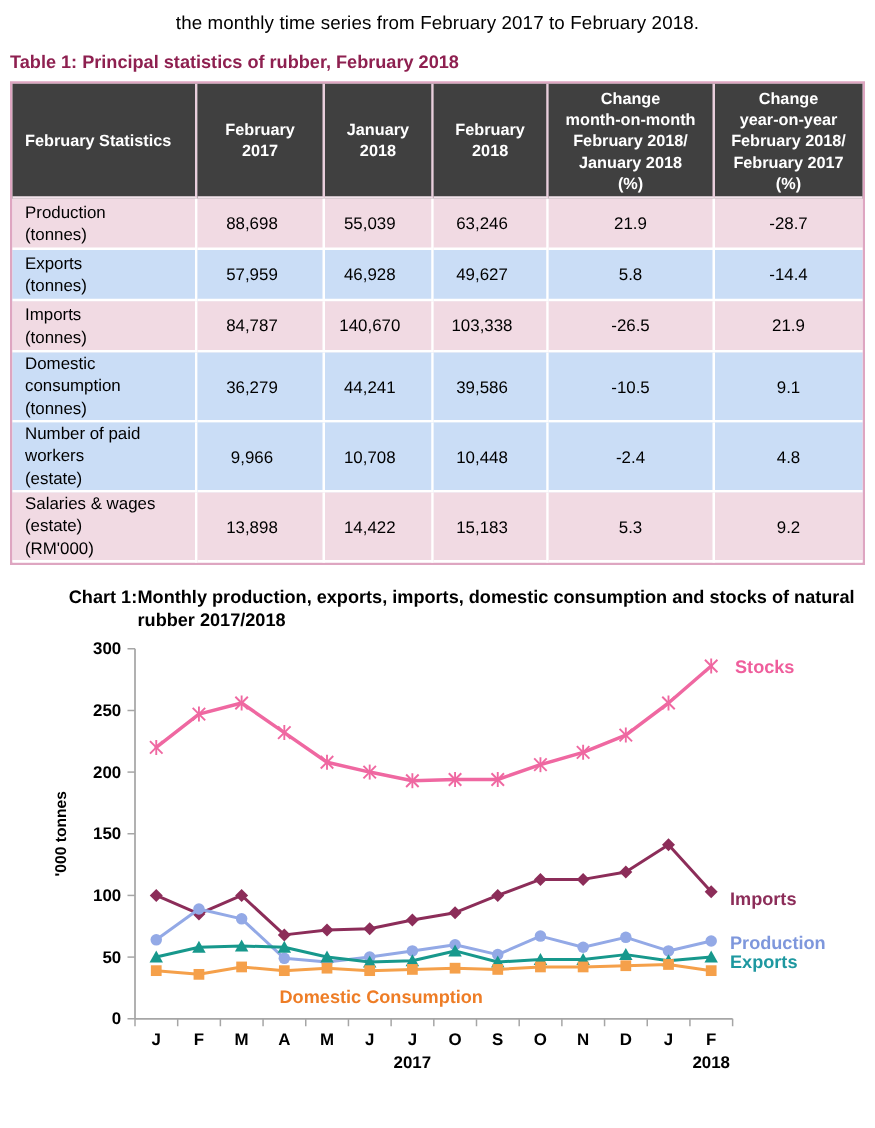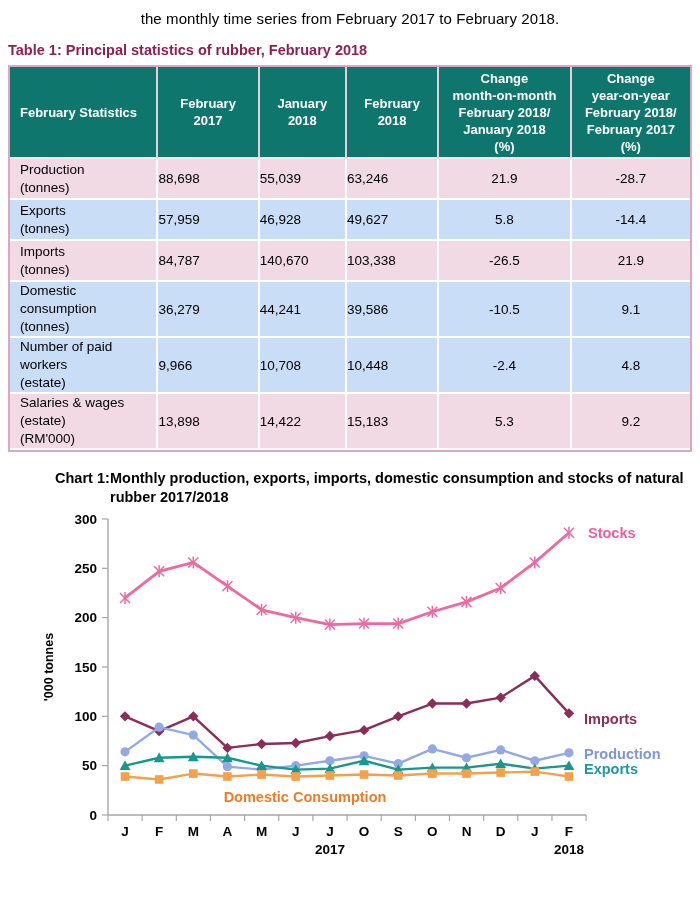--- a/index.html
+++ b/index.html
@@ -19,36 +19,36 @@
   
   .table-title {
     margin-top:13px; margin-bottom:7px;
     color:#8E2050; font-weight:bold; font-size:14.5px;
   }
 
   
   .tbl-wrap { border:2px solid #DEA6C1; }
   table { width:100%; table-layout:fixed; border-collapse:separate; border-spacing:0; }
   th {
-    background:#0f766e; color:#fff; font-size:13px; font-weight:bold;
+    background:#404040; color:#fff; font-size:13px; font-weight:bold;
     text-align:center; vertical-align:middle; line-height:17px;
     border-right:2px solid #E9CEDC; border-bottom:2px solid #F3E3EB;
     height:92px; padding:2px;
   }
   th.first { text-align:left; padding-left:10px; }
   th.last { border-right:none; }
   td {
     font-size:13.5px; height:41px; vertical-align:middle;
     border-right:2px solid #fff; border-bottom:2px solid #fff;
   }
   td.last { border-right:none; }
   tr.row-pink td { background:#F1DAE3; }
   tr.row-blue td { background:#CADDF6; }
   td.lbl { text-align:left; padding-left:10px; line-height:18px; }
-  td.num { text-align:left; padding-right:13px; }
+  td.num { text-align:center; padding-right:13px; }
   td.chg { text-align:center; }
 
   
   .chart-title {
     display:flex; margin-left:47px; margin-top:17px;
     font-weight:bold; font-size:14.5px; line-height:19px;
   }
   .chart-title .prefix { flex:0 0 55px; }
   svg { display:block; }
   svg text { font-family:"Liberation Sans", sans-serif; }

